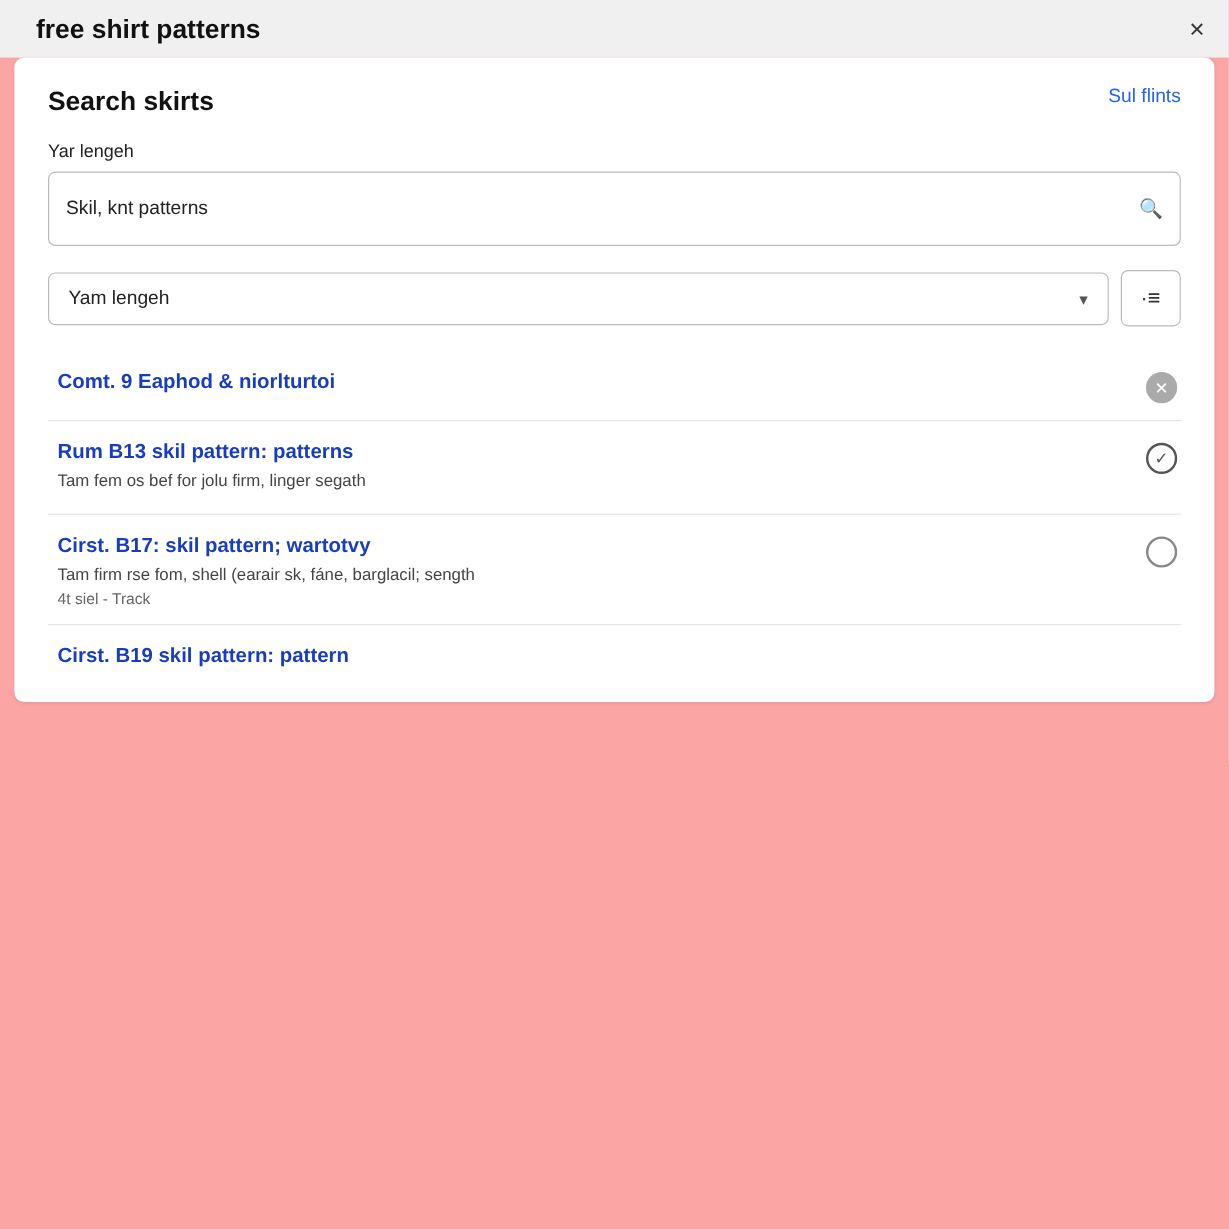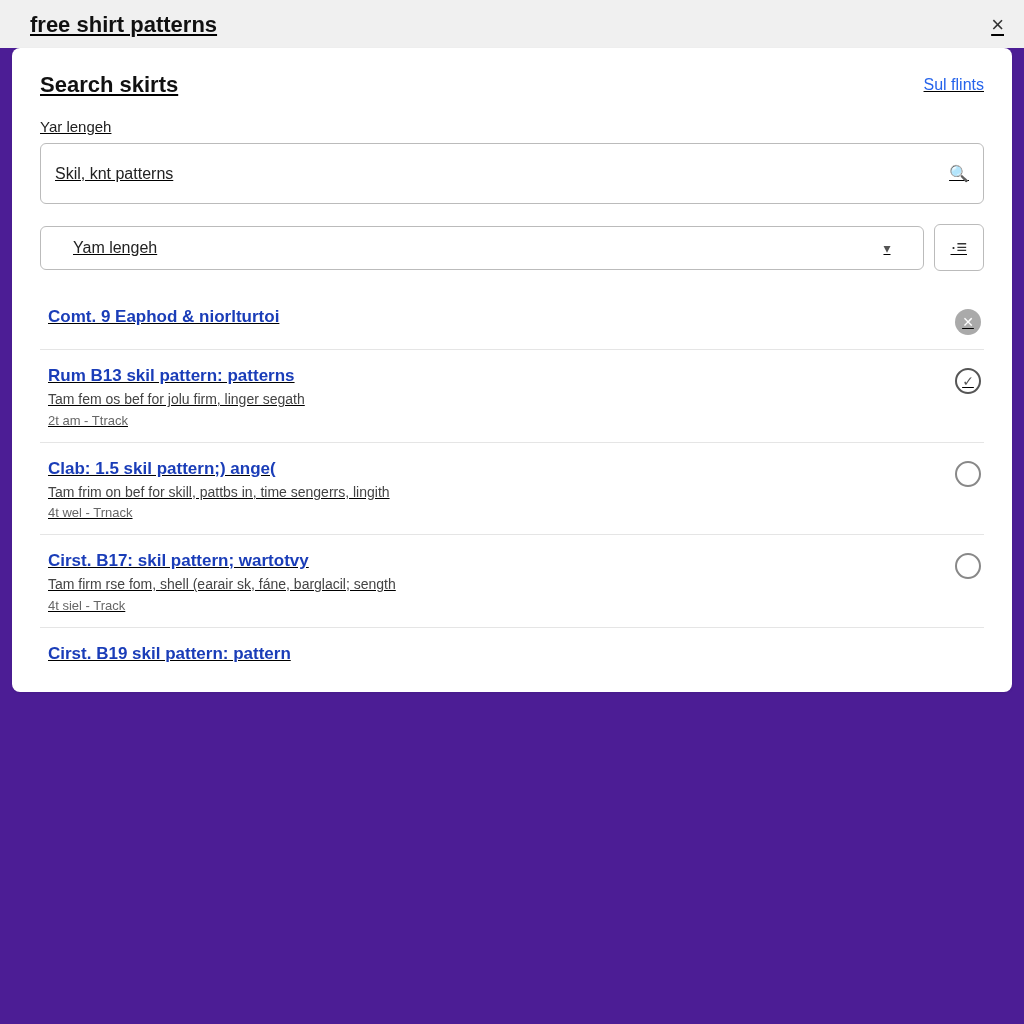--- a/index.html
+++ b/index.html
@@ -8,23 +8,22 @@
       font-family: -apple-system, BlinkMacSystemFont, 'Segoe UI', Arial, sans-serif;
       display: flex;
       justify-content: center;
       align-items: flex-start;
       min-height: 100vh;
       padding: 0;
     }
     .window {
       width: 1024px;
       min-height: 1024px;
-      background: #4c1d95;
+      background: #fca5a5;
       position: relative;
-      text-decoration: underline;
     }
     .title-bar {
       display: flex;
       justify-content: space-between;
       align-items: center;
       padding: 12px 20px 10px 30px;
       background: #f0f0f0;
     }
     .title-bar-title {
       font-size: 22px;
@@ -42,21 +41,20 @@
     .main-card {
       background: #fff;
       margin: 0 12px 0 12px;
       border-radius: 8px;
       padding: 24px 28px 20px 28px;
       box-shadow: 0 1px 3px rgba(0,0,0,0.08);
     }
     .card-header {
       display: flex;
       justify-content: space-between;
-      align-items: center;
       margin-bottom: 20px;
     }
     .card-title {
       font-size: 22px;
       font-weight: 700;
       color: #111;
     }
     .link-text {
       font-size: 16px;
       color: #2563eb;
@@ -96,21 +94,21 @@
       gap: 10px;
       margin-bottom: 20px;
     }
     .dropdown {
       flex: 1;
       display: flex;
       align-items: center;
       justify-content: space-between;
       border: 1.5px solid #bbb;
       border-radius: 6px;
-      padding: 12px 32px;
+      padding: 12px 16px;
       background: #fff;
       cursor: pointer;
       font-size: 16px;
       color: #222;
     }
     .chevron-down {
       font-size: 14px;
       color: #555;
     }
     .filter-btn {
@@ -246,37 +244,26 @@
         </div>
         <div class="result-icon">
           <div class="icon-x-circle">✕</div>
         </div>
       </div>
 
       <div class="result-item">
         <div class="result-content">
           <div class="result-title">Rum B13 skil pattern: patterns</div>
           <div class="result-desc">Tam fem os bef for jolu firm, linger segath</div>
-          <div class="result-meta">2t am - Ttrack</div>
         </div>
         <div class="result-icon">
           <div class="icon-circle-check">✓</div>
         </div>
       </div>
 
-      <div class="result-item">
-        <div class="result-content">
-          <div class="result-title">Clab: 1.5 skil pattern;) ange(</div>
-          <div class="result-desc">Tam frim on bef for skill, pattbs in, time sengerrs, lingith</div>
-          <div class="result-meta">4t wel - Trnack</div>
-        </div>
-        <div class="result-icon">
-          <div class="icon-circle"></div>
-        </div>
-      </div>
 
       <div class="result-item">
         <div class="result-content">
           <div class="result-title">Cirst. B17: skil pattern; wartotvy</div>
           <div class="result-desc">Tam firm rse fom, shell (earair sk, fáne, barglacil; sength</div>
           <div class="result-meta">4t siel - Track</div>
         </div>
         <div class="result-icon">
           <div class="icon-circle"></div>
         </div>

